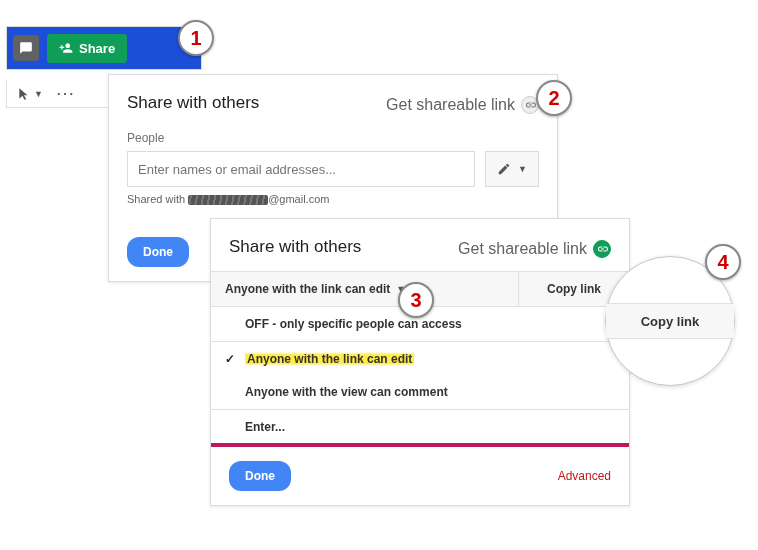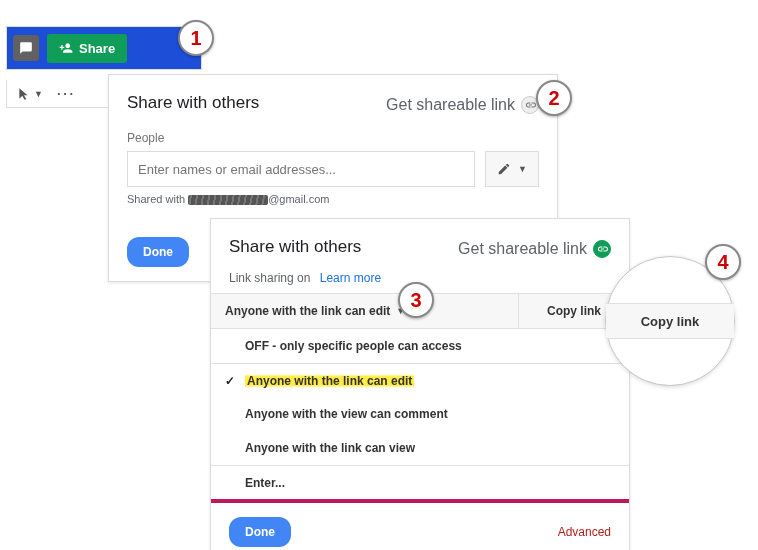--- a/index.html
+++ b/index.html
@@ -251,45 +251,38 @@
     <div class="dlg-title">Share with others</div>
     <div class="getlink">
       <span>Get shareable link</span>
       <span class="link-chip green">
         <svg width="12" height="12" viewBox="0 0 24 24">
             <path fill="#fff" d="M3.9 12a5 5 0 0 1 5-5h4v2h-4a3 3 0 0 0 0 6h4v2h-4a5 5 0 0 1-5-5zm6-1h6v2h-6v-2zm5-4h4a5 5 0 0 1 0 10h-4v-2h4a3 3 0 0 0 0-6h-4V7z"></path>
           </svg>
       </span>
     </div>
   </div>
-  <div class="linksharing-row">
-    <span>Link sharing on</span>
-    <span class="learn-more">Learn more</span>
-  </div>
   <div class="control-row">
     <div class="selector">
       <span>Anyone with the link can edit</span>
       <span class="caret-down">▼</span>
     </div>
     <div class="copylink-btn">Copy link</div>
   </div>
   <div class="menu">
     <div class="menu-item">
       <span>OFF - only specific people can access</span>
     </div>
     <div class="menu-item sep">
       <span class="check">✓</span>
       <span class="hl">Anyone with the link can edit</span>
     </div>
     <div class="menu-item">
       <span>Anyone with the view can comment</span>
     </div>
-    <div class="menu-item">
-      <span>Anyone with the link can view</span>
-    </div>
     <div class="menu-item sep">
       <span>Enter...</span>
     </div>
   </div>
   <div class="footer">
     <button class="done-btn">Done</button>
     <span class="advanced">Advanced</span>
   </div>
 </div>
 

